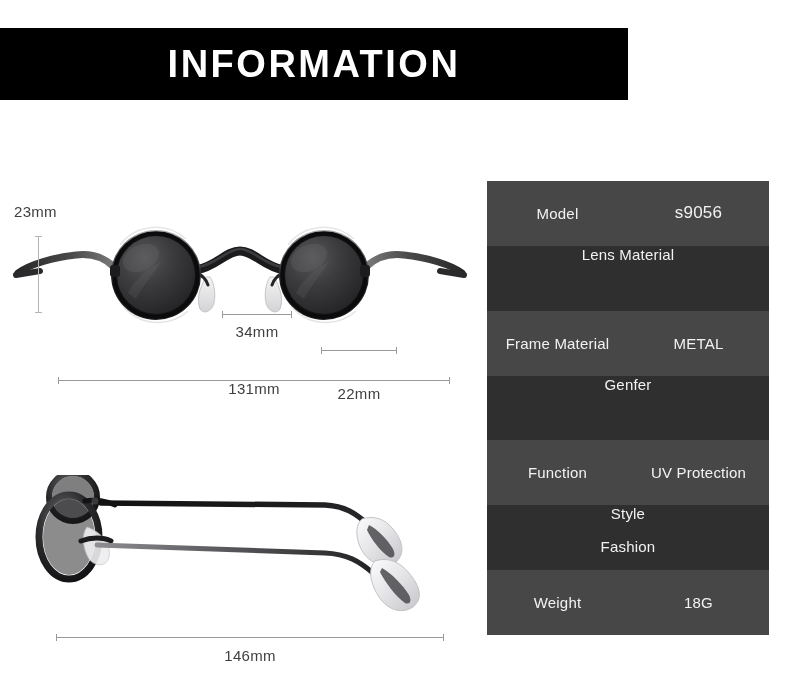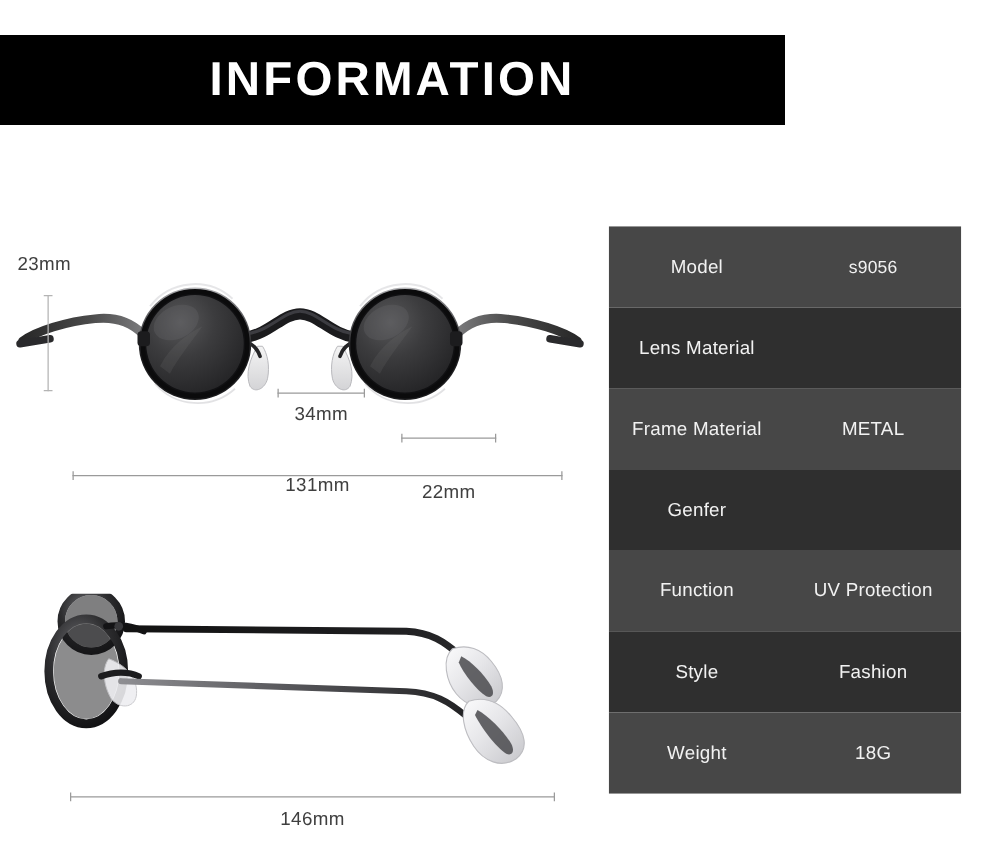--- a/index.html
+++ b/index.html
@@ -81,31 +81,31 @@
     display: flex;
     flex-direction: column;
     overflow: hidden;
   }
   .spec-row {
     flex: 1 1 0;
     display: flex;
     align-items: center;
   }
   .spec-row.shade-light { background: #474747; }
-  .spec-row.shade-dark  { background: #2f2f2f; }
+  .spec-row.shade-dark  { background: #2f2f2f; flex-direction: column; }
   .spec-key, .spec-val {
     color: #f2f2f2;
     font-size: 15px;
     text-align: center;
     font-family: "Liberation Sans", sans-serif;
     letter-spacing: 0.2px;
   }
   .spec-key { flex: 0 0 50%; }
   .spec-val { flex: 0 0 50%; }
-  .spec-row:first-child .spec-val { font-size: 14px; }
+  .spec-row:first-child .spec-val { font-size: 17px; }
 </style>
 </head>
 <body>
 
 <div id="page">
 
   <div id="header-banner">
     <span id="header-title">INFORMATION</span>
   </div>
 

